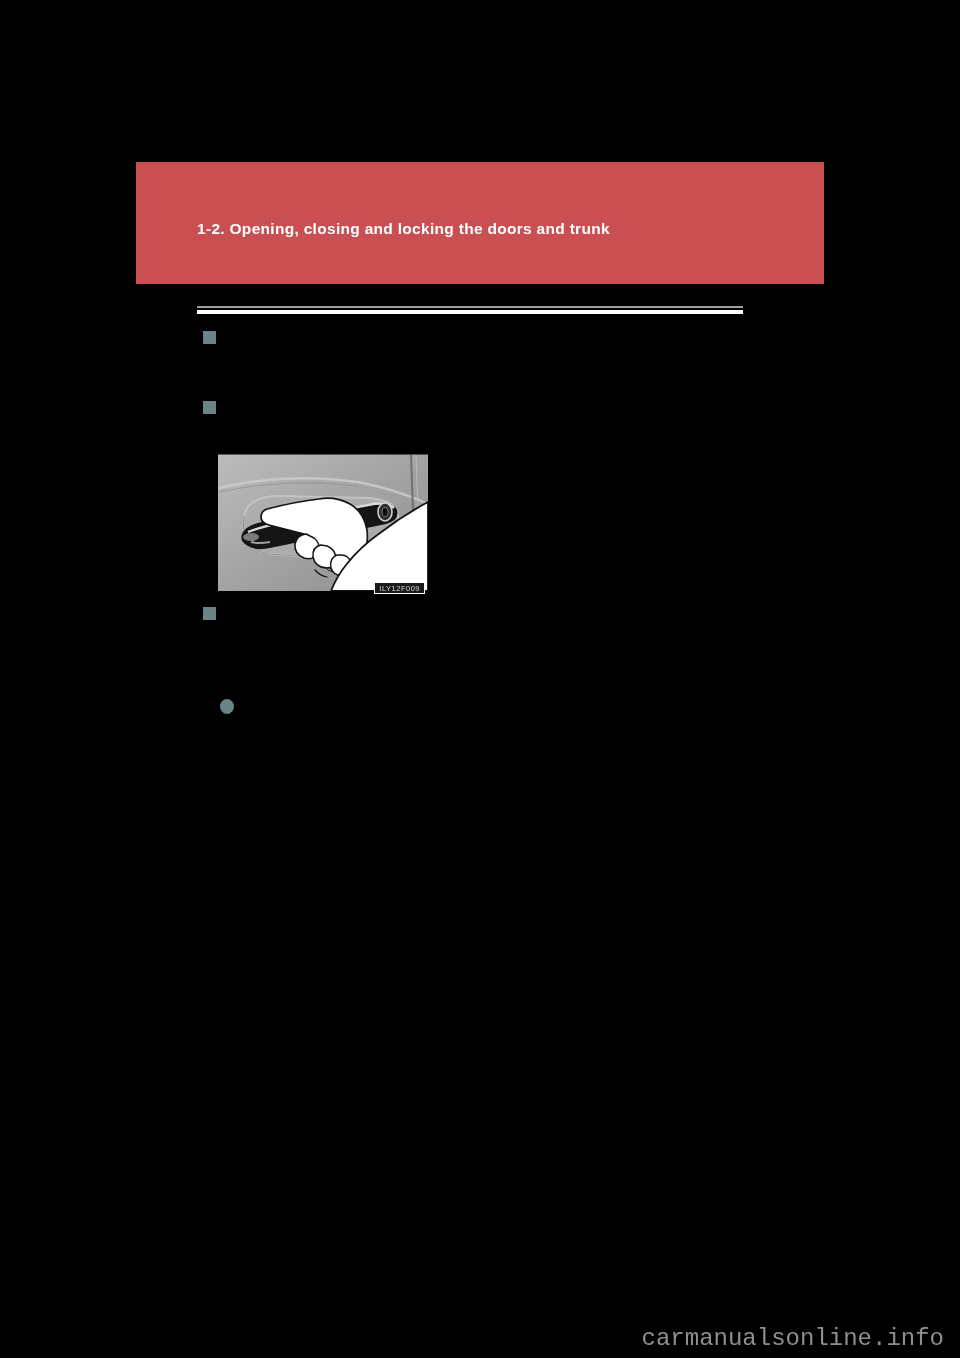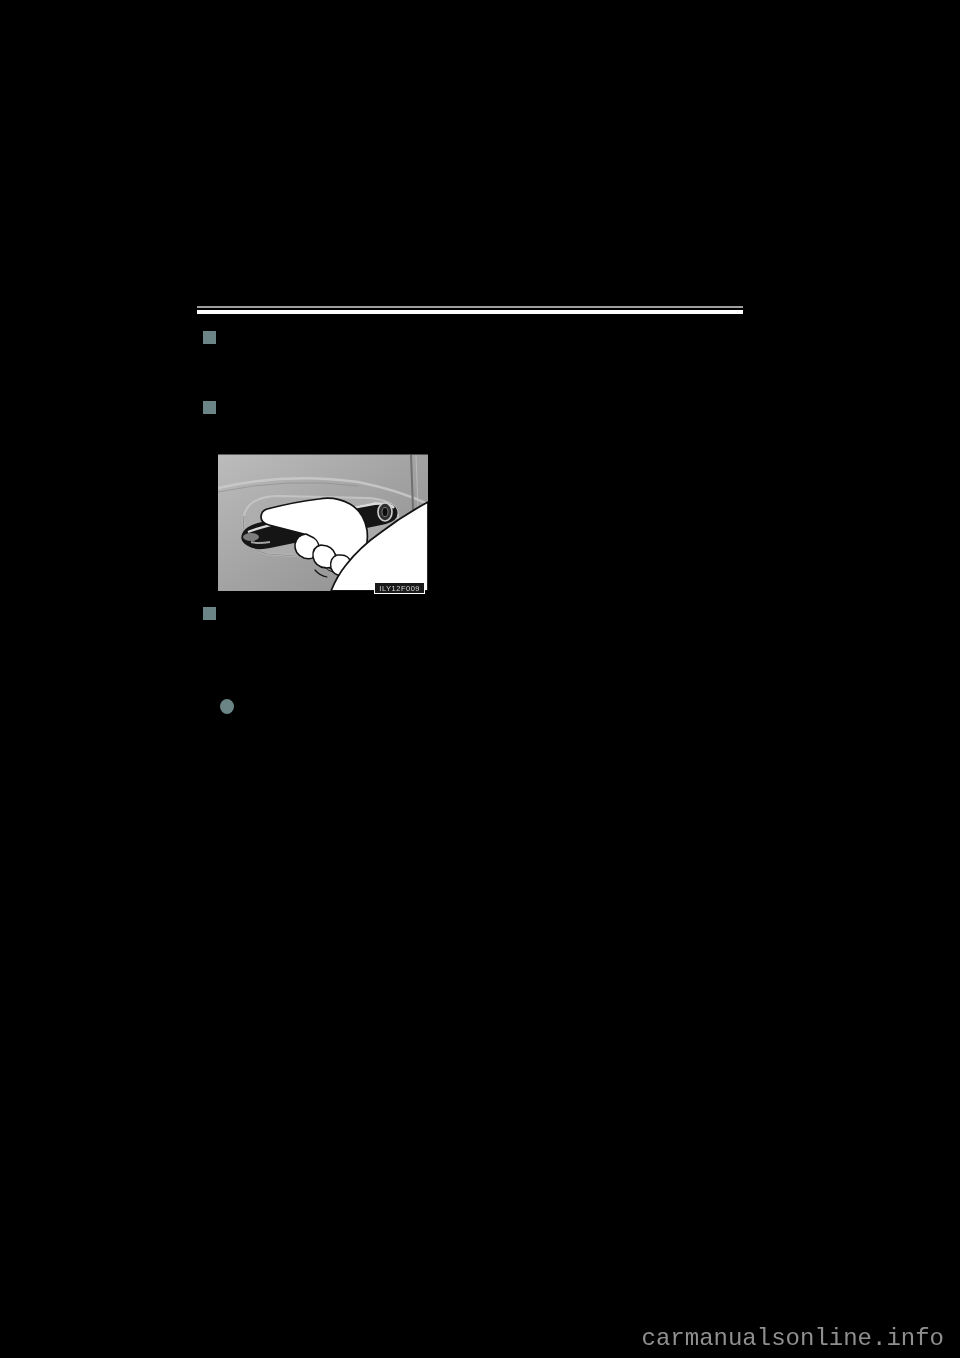--- a/index.html
+++ b/index.html
@@ -84,20 +84,23 @@
     color: #8f8f8f;
     font-size: 24px;
     font-family: Liberation Mono, monospace;
   }
 </style>
 </head>
 <body>
 
 <div class="page">
 
+  <div class="chapter-band">
+    <div class="chapter-title">1-2. Opening, closing and locking the doors and trunk</div>
+  </div>
 
   <div class="double-rule">
     <div class="line-top"></div>
     <div class="line-gap"></div>
     <div class="line-bottom"></div>
   </div>
 
   <div class="marker-square m1"></div>
   <div class="marker-square m2"></div>
   <div class="marker-square m3"></div>

